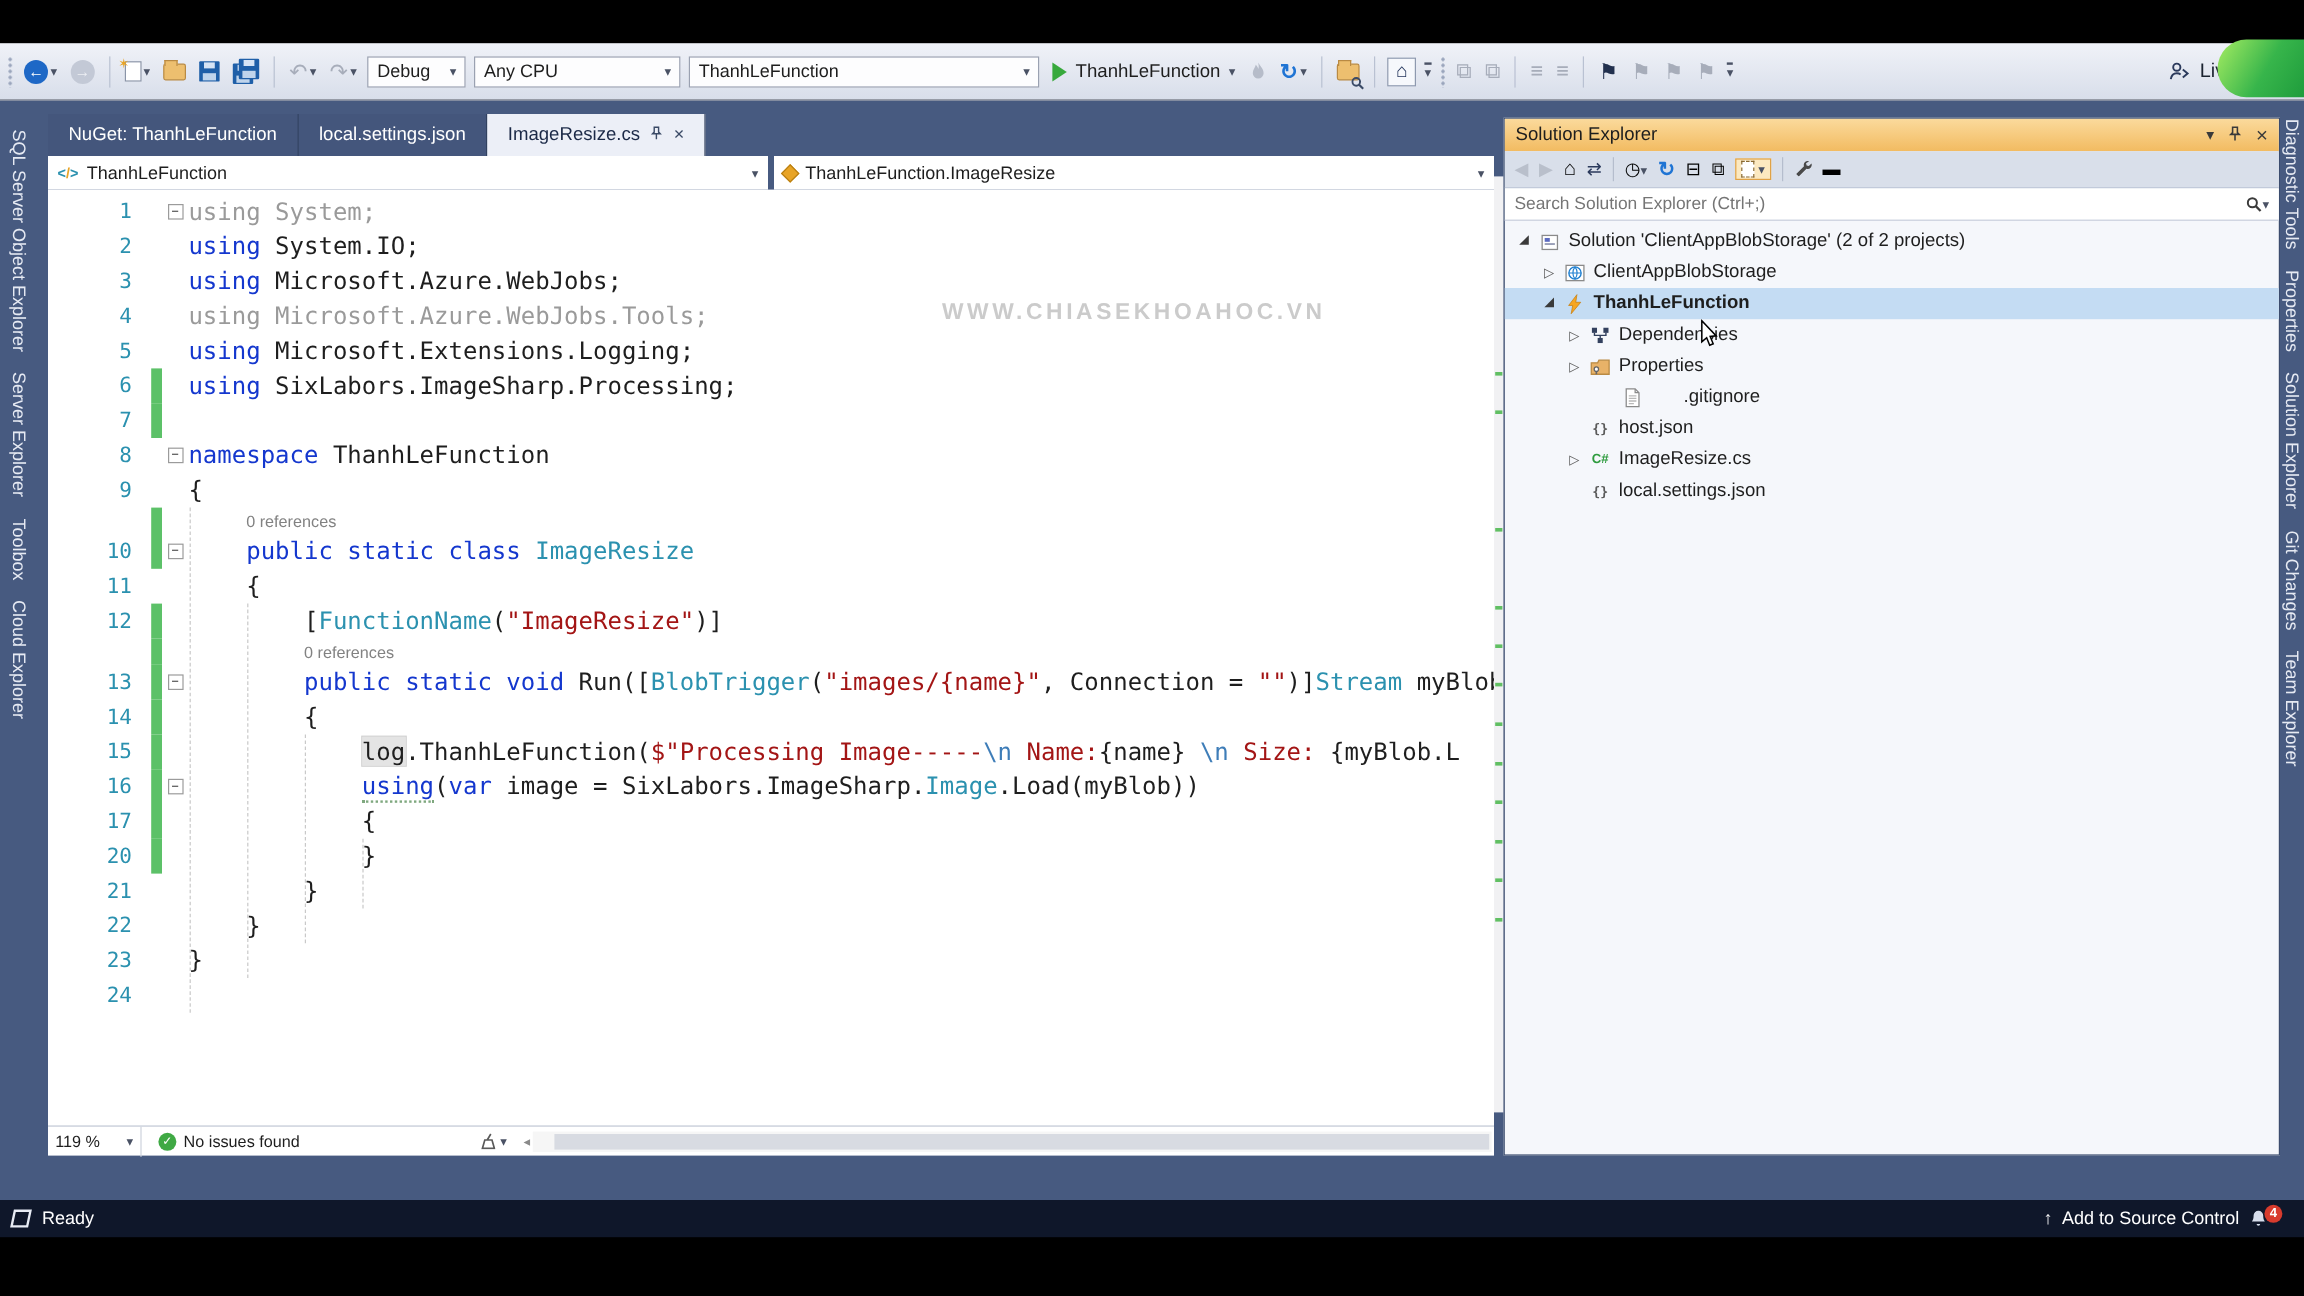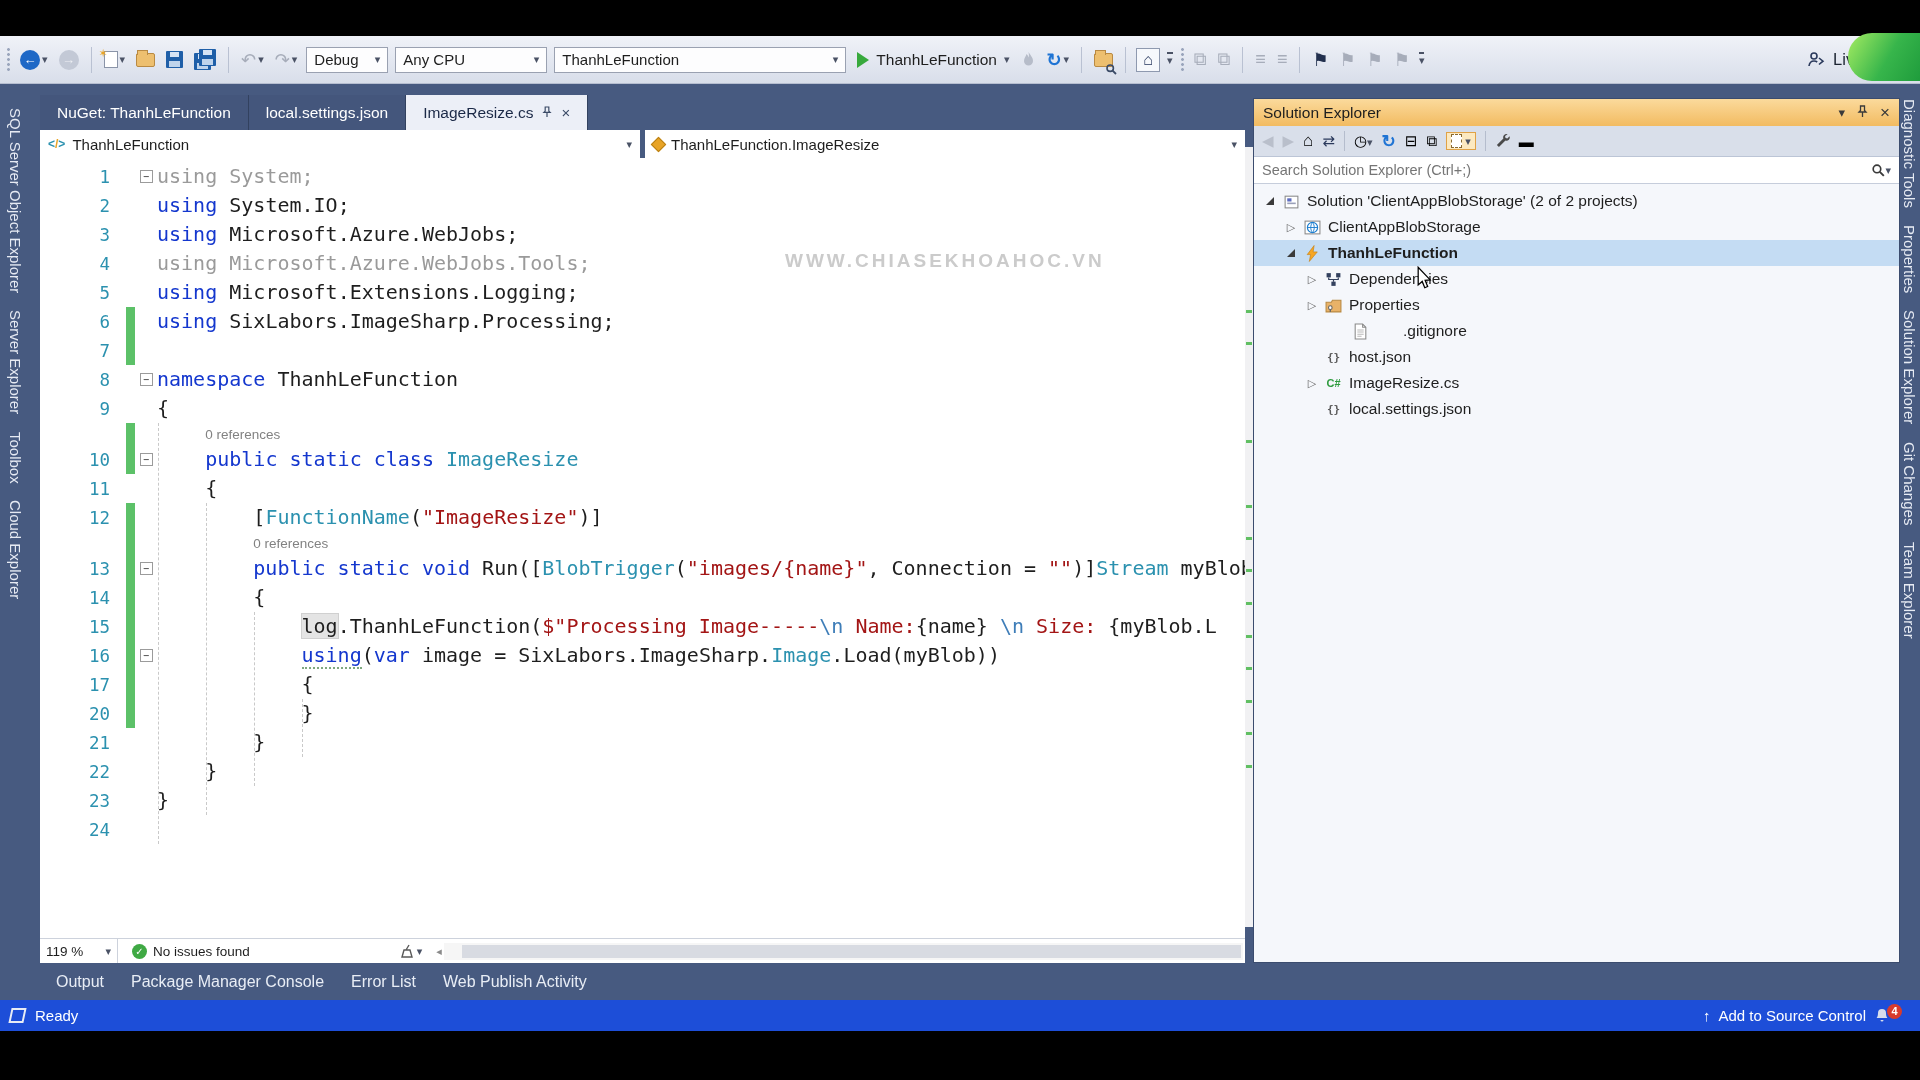--- a/index.html
+++ b/index.html
@@ -21,21 +21,21 @@
   .circ { width:20px; height:20px; border-radius:50%; display:flex; align-items:center;
           justify-content:center; color:#fff; font-size:13px; }
   .circ.blue { background:#1E68C6; }
   .circ.gray { background:#C3C9D6; color:#EDEFF4; }
   .gglyph { color:#A7ADBA; font-size:18px; }
   .dkglyph { color:#25355C; font-size:16px; }
   .blueglyph { color:#1F74D4; font-size:18px; font-weight:bold; }
   .combo { height:26px; background:#FDFDFE; border:1px solid #9AA1B1; display:flex;
            align-items:center; padding:0 7px; font-size:15px; color:#1E1E1E; }
   .combo .cv { flex:1; white-space:nowrap; overflow:hidden; }
-  .w-debug{ width:82px; } .w-cpu{ width:152px; } .w-proj{ width:292px; }
+  .w-debug{ width:82px; } .w-cpu{ width:172px; } .w-proj{ width:292px; }
   .runbtn { display:flex; align-items:center; gap:7px; padding:0 4px; }
   .play { width:0; height:0; border-left:12px solid #37A93C;
           border-top:8px solid transparent; border-bottom:8px solid transparent; }
   .runbtn .rl { font-size:15.5px; color:#1E1E1E; }
   .minifolder { width:19px; height:14px; background:#EDBF6F; border:1px solid #B98A43;
                 border-radius:2px; position:relative; }
   .minifolder:before { content:""; position:absolute; top:-4px; left:0; width:9px; height:4px;
                 background:#EDBF6F; border:1px solid #B98A43; border-bottom:none; }
   .floppy { width:17px; height:17px; background:#1F5FA8; position:relative; border-radius:1px;}
   .floppy:before { content:""; position:absolute; top:1px; left:4px; width:9px; height:5px; background:#D6E4F5; }
@@ -142,21 +142,21 @@
                    border-bottom:8px solid #3A3A3A; border-left:8px solid transparent; }
   .tico { width:17px; height:17px; flex:none; display:inline-flex; align-items:center;
           justify-content:center; }
   .tjson { font:bold 11px "DejaVu Sans Mono",monospace; color:#5A5A5A; }
   .tcs { font:bold 11px "Liberation Sans",sans-serif; color:#2E9B3E; }
 
   
   .ptabs { position:absolute; left:0; right:0; bottom:0; height:37px; display:flex;
            gap:27px; align-items:center; padding-left:56px; background:#475A80; }
   .ptab { font-size:16px; color:#E8EDF5; }
-  .statusbar { height:31px; background:#1d4ed8; display:flex; align-items:center;
+  .statusbar { height:31px; background:#0f172a; display:flex; align-items:center;
                padding:0 10px; color:#FFF; font-size:15px; gap:10px; }
   .sbicon { width:15px; height:15px; border:2px solid #E8ECF5; transform:skewX(-12deg); }
   .sbright { margin-left:auto; display:flex; align-items:center; gap:8px; margin-right:14px; }
   .badge { position:relative; width:22px; height:20px; }
   .badge svg { position:absolute; left:0; top:2px; }
   .badge .bnum { position:absolute; right:-6px; top:-2px; background:#D83B2D; color:#fff;
                  font-size:11px; font-weight:bold; width:15px; height:15px; border-radius:50%;
                  display:flex; align-items:center; justify-content:center; }
   .cursor { position:absolute; left:1416px; top:266px; z-index:90; }
 </style>
@@ -644,26 +644,20 @@
             <span>ImageResize.cs</span>
           </div>
           <div class="trow" style="padding-left: 52px;">
             <span class="arr"></span>
             <span class="tico tjson">{}</span>
             <span>local.settings.json</span>
           </div>
         </div>
     </div>
 
-    <div class="ptabs" id="ptabs">
-        <span class="ptab">Output</span>
-        <span class="ptab">Package Manager Console</span>
-        <span class="ptab">Error List</span>
-        <span class="ptab">Web Publish Activity</span>
-      </div>
   </div>
 
   <div class="statusbar">
     <span class="sbicon"></span>
     <span>Ready</span>
     <div class="sbright">
       <span>↑</span>
       <span>Add to Source Control</span>
       <span class="badge">
         <svg width="16" height="16" viewBox="0 0 16 16">

